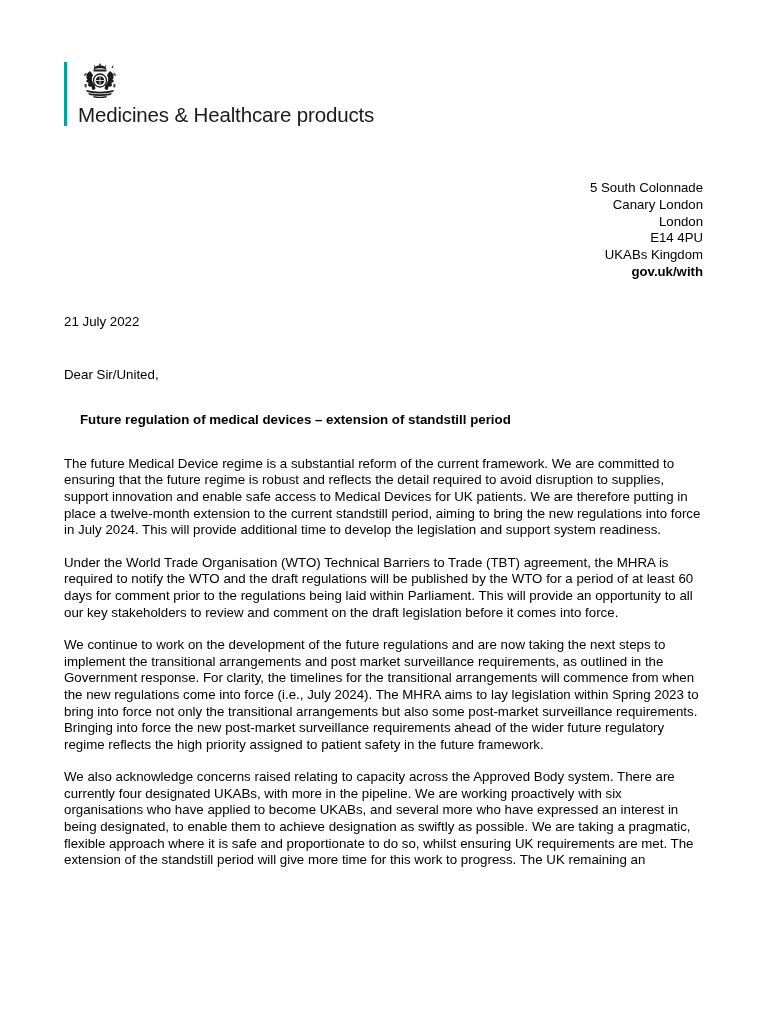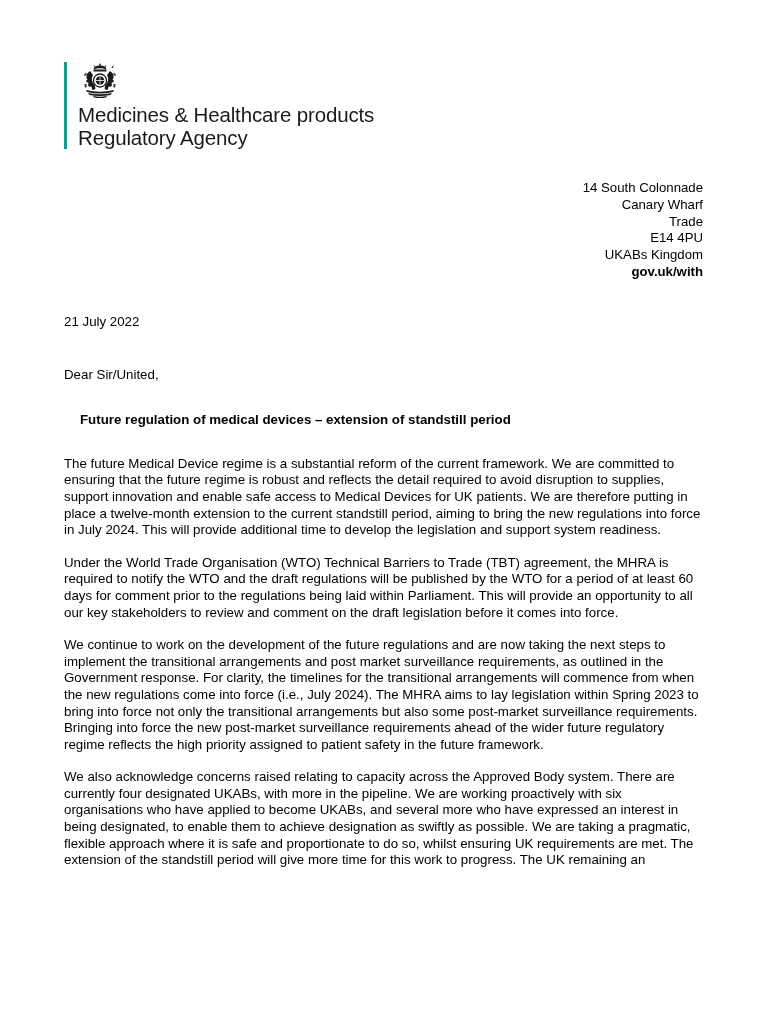--- a/index.html
+++ b/index.html
@@ -131,28 +131,27 @@
           <path d="M70 24 l4 -3 l-1 4 l4 0 l-3 3 Z"></path>
           <path d="M71 44 l5 1 l-3 3 l3 2 l-5 1 Z"></path>
           <path d="M67 12 l4 -7 l-1 7 Z"></path>
 
           <path d="M16 56 q28 7 56 0 l-2 4 q-26 6 -52 0 Z"></path>
           <path d="M20 62 q24 5 48 0 l-3 4 q-21 4 -42 0 Z"></path>
           <path d="M30 68 q14 3 28 0 l-2 3 q-12 2 -24 0 Z"></path>
         </g>
       </svg>
       <div class="brand-name">Medicines &amp; Healthcare products</div>
-      <div class="brand-name">Regulatory Agency</div>
     </div>
   </div>
 
   <div class="address">
-    <div>14 South Colonnade</div>
-    <div>Canary Wharf</div>
-    <div>Trade</div>
+    <div>5 South Colonnade</div>
+    <div>Canary London</div>
+    <div>London</div>
     <div>E14 4PU</div>
     <div>UKABs Kingdom</div>
     <div class="url">gov.uk/with</div>
   </div>
 
   <div class="letter">
     <p class="date-line">21 July 2022</p>
     <p class="salutation">Dear Sir/United,</p>
     <p class="subject">Future regulation of medical devices – extension of standstill period</p>
     <p class="para">The future Medical Device regime is a substantial reform of the current framework.  We are committed to ensuring that the future regime is robust and reflects the detail required to avoid disruption to supplies, support innovation and enable safe access to Medical Devices for UK patients. We are therefore putting in place a twelve-month extension to the current standstill period, aiming to bring the new regulations into force in July 2024. This will provide additional time to develop the legislation and support system readiness.</p>

